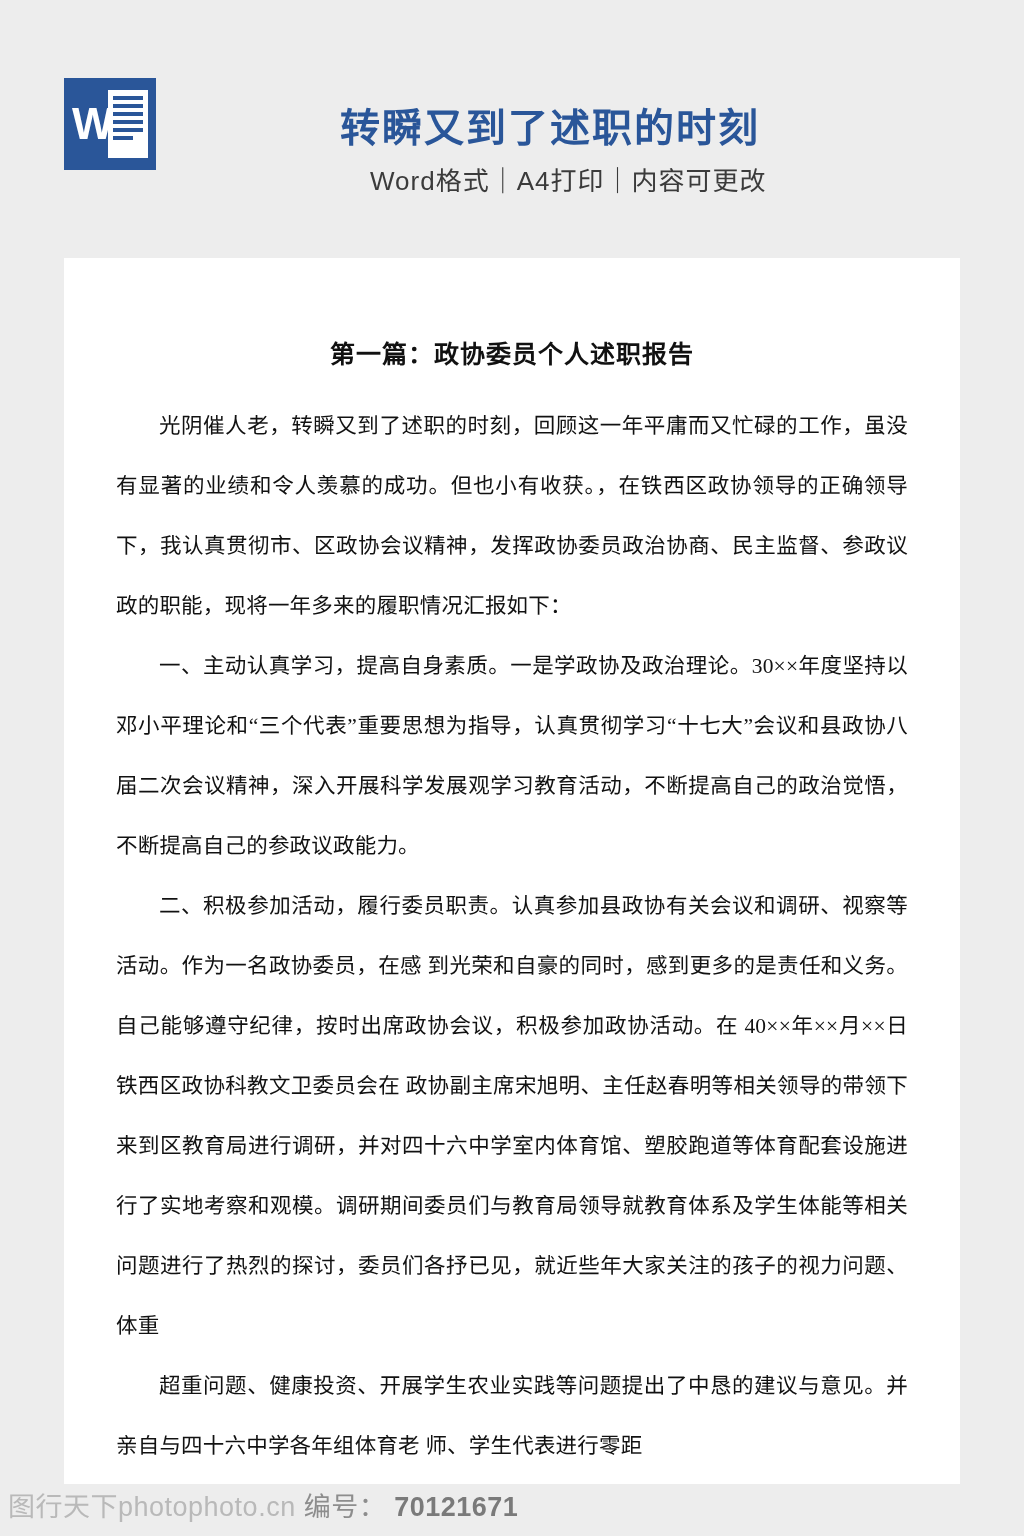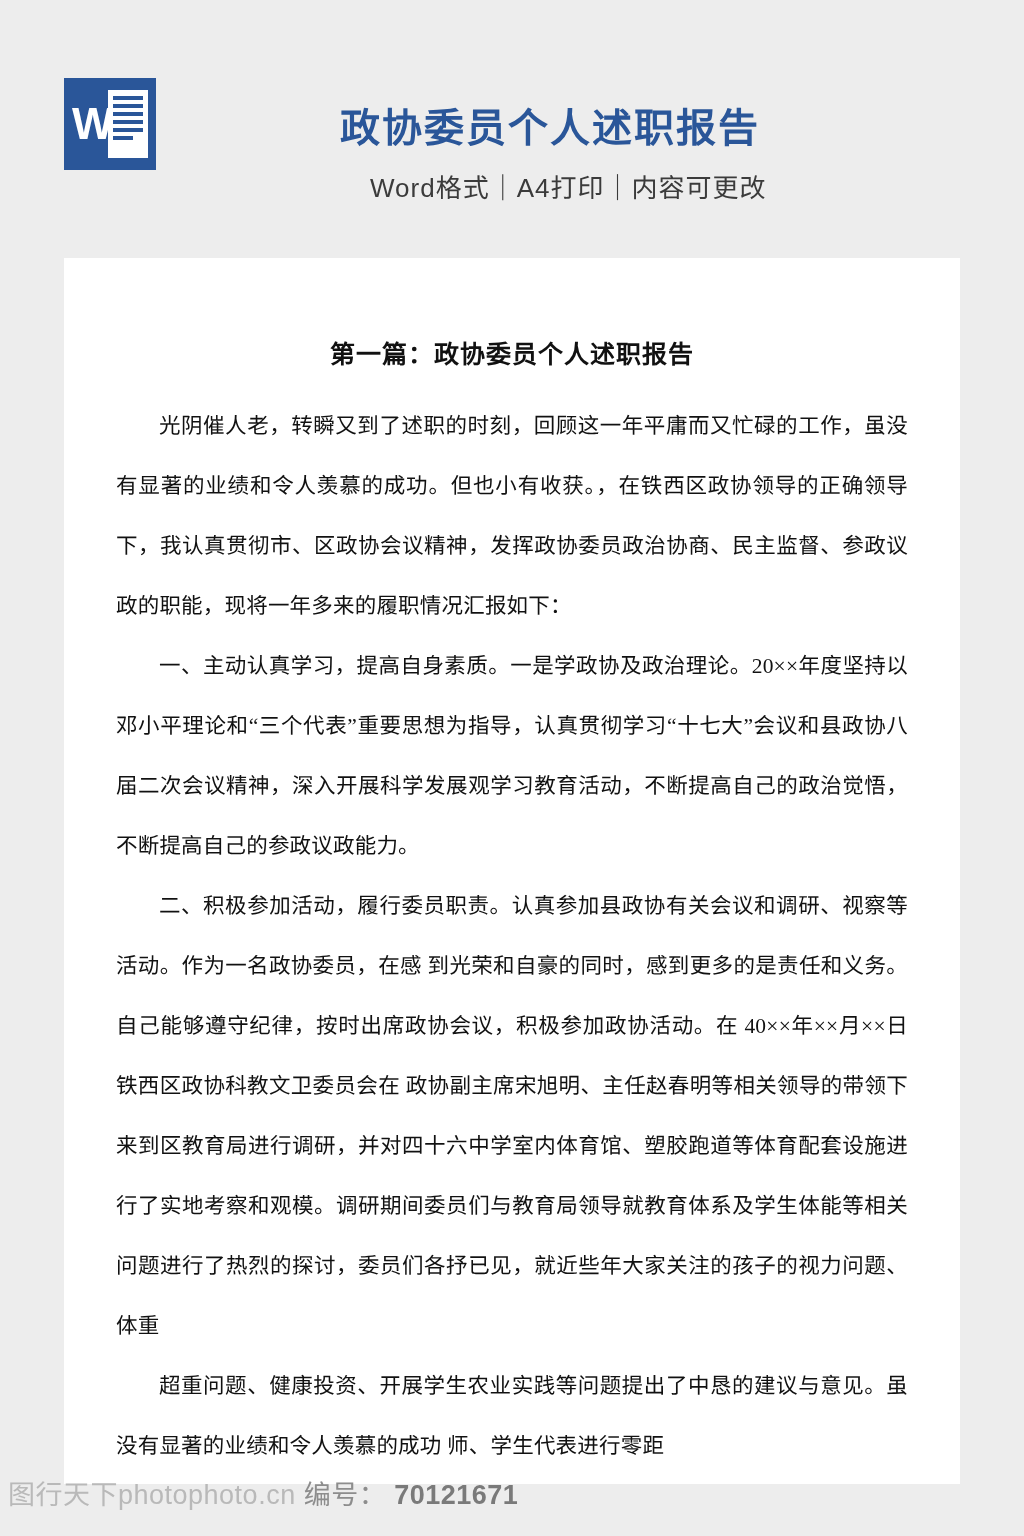--- a/index.html
+++ b/index.html
@@ -74,21 +74,21 @@
     color: #2a5699;
     font-family: "Liberation Sans", sans-serif;
     font-weight: bold;
     font-size: 40px;
     letter-spacing: 2px;
     white-space: nowrap;
   }
   .header-sub {
     position: absolute;
     left: 370px;
-    top: 167px;
+    top: 160px;
     color: #3b3b3b;
     font-family: "Liberation Sans", sans-serif;
     font-size: 26px;
     letter-spacing: 1px;
     white-space: nowrap;
   }
 
   
   .sheet {
     position: absolute;
@@ -126,21 +126,21 @@
     position: absolute;
     left: 0;
     bottom: 0;
     width: 1024px;
     height: 52px;
     background: #ededed;
   }
   .watermark {
     position: absolute;
     left: 8px;
-    bottom: 24px;
+    bottom: 12px;
     font-family: "Liberation Sans", sans-serif;
     font-size: 27px;
     color: #b9b9b9;
     white-space: nowrap;
     letter-spacing: 0.5px;
   }
   .watermark .code-label { color: #8d8d8d; }
   .watermark .code-num { color: #7a7a7a; font-weight: bold; }
 </style>
 </head>
@@ -155,31 +155,31 @@
       <span class="doc-lines">
         <i></i>
           <i></i>
           <i></i>
           <i></i>
           <i></i>
           <i class="short"></i>
       </span>
     </div>
 
-    <div class="header-title">政协委员个人述职报告</div>
+    <div class="header-title">转瞬又到了述职的时刻</div>
     <div class="header-sub">Word格式｜A4打印｜内容可更改</div>
   </div>
 
   <div class="sheet">
     <div class="doc-title">第一篇：政协委员个人述职报告</div>
     <div class="body-text">
       <p>光阴催人老，转瞬又到了述职的时刻，回顾这一年平庸而又忙碌的工作，虽没有显著的业绩和令人羡慕的成功。但也小有收获。，在铁西区政协领导的正确领导下，我认真贯彻市、区政协会议精神，发挥政协委员政治协商、民主监督、参政议政的职能，现将一年多来的履职情况汇报如下：</p>
-      <p>一、主动认真学习，提高自身素质。一是学政协及政治理论。20××年度坚持以邓小平理论和“三个代表”重要思想为指导，认真贯彻学习“十七大”会议和县政协八届二次会议精神，深入开展科学发展观学习教育活动，不断提高自己的政治觉悟，不断提高自己的参政议政能力。</p>
+      <p>一、主动认真学习，提高自身素质。一是学政协及政治理论。30××年度坚持以邓小平理论和“三个代表”重要思想为指导，认真贯彻学习“十七大”会议和县政协八届二次会议精神，深入开展科学发展观学习教育活动，不断提高自己的政治觉悟，不断提高自己的参政议政能力。</p>
       <p>二、积极参加活动，履行委员职责。认真参加县政协有关会议和调研、视察等活动。作为一名政协委员，在感 到光荣和自豪的同时，感到更多的是责任和义务。自己能够遵守纪律，按时出席政协会议，积极参加政协活动。在 40××年××月××日铁西区政协科教文卫委员会在 政协副主席宋旭明、主任赵春明等相关领导的带领下来到区教育局进行调研，并对四十六中学室内体育馆、塑胶跑道等体育配套设施进行了实地考察和观模。调研期间委员们与教育局领导就教育体系及学生体能等相关问题进行了热烈的探讨，委员们各抒已见，就近些年大家关注的孩子的视力问题、体重</p>
-      <p>超重问题、健康投资、开展学生农业实践等问题提出了中恳的建议与意见。虽没有显著的业绩和令人羡慕的成功 师、学生代表进行零距</p>
+      <p>超重问题、健康投资、开展学生农业实践等问题提出了中恳的建议与意见。并亲自与四十六中学各年组体育老 师、学生代表进行零距</p>
     </div>
   </div>
 
   <div class="footer">
     <div class="watermark">
       <span>图行天下photophoto.cn</span>
       <span class="code-label">编号：</span>
       <span class="code-num">70121671</span>
     </div>
   </div>

